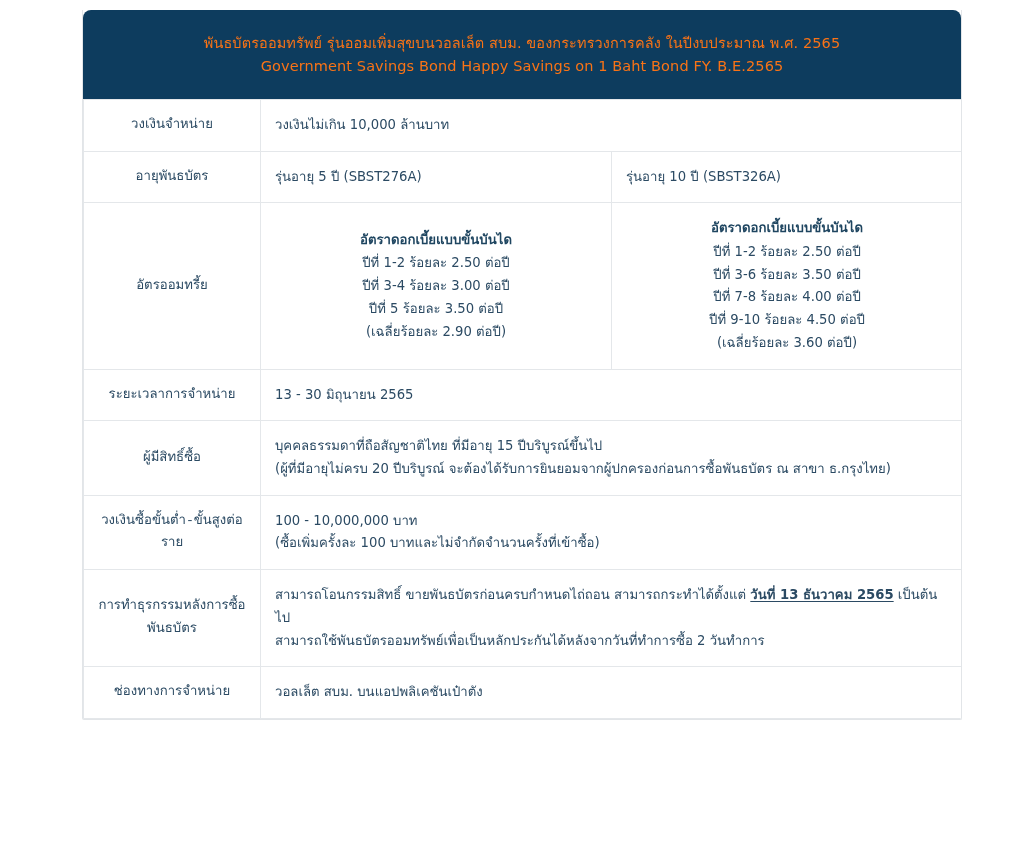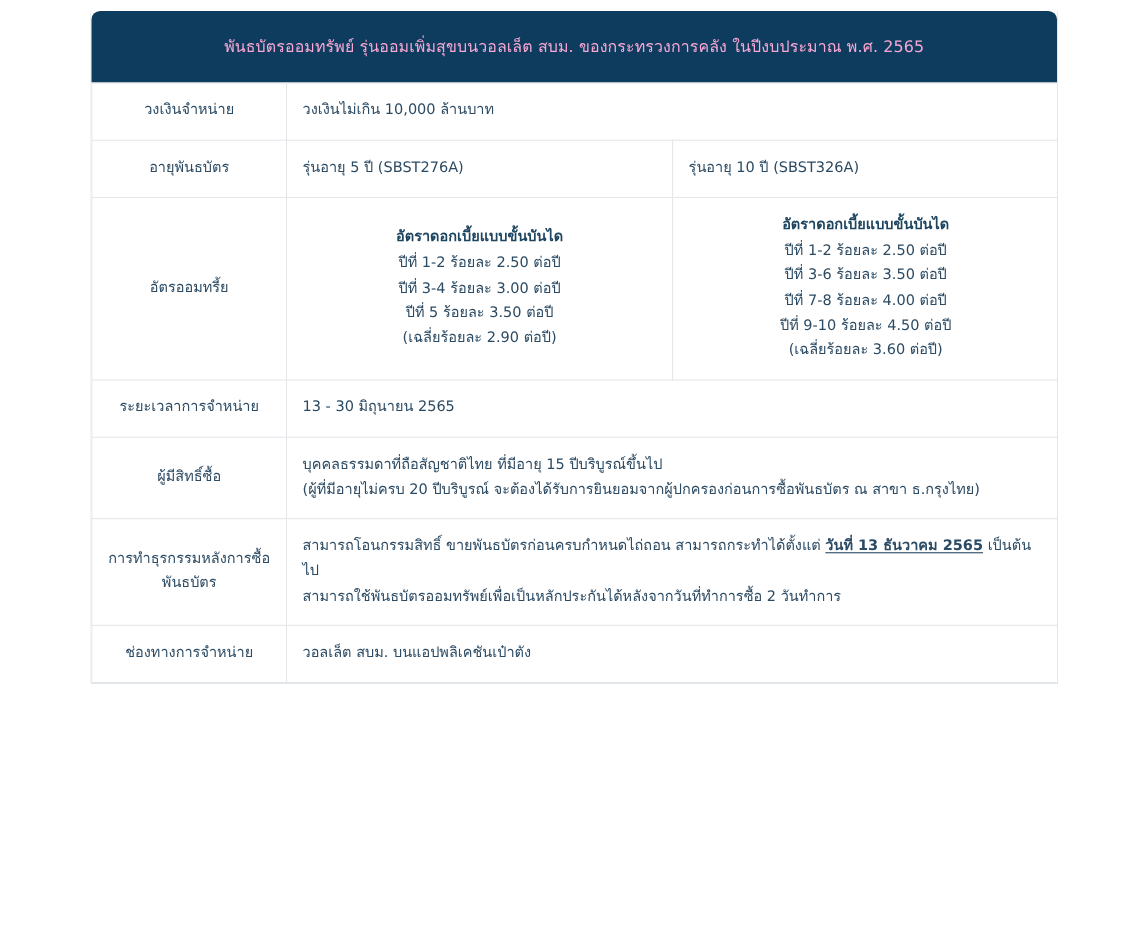--- a/index.html
+++ b/index.html
@@ -31,21 +31,21 @@
     overflow: hidden;
   }
 
   .card-header {
     background: #0d3c5e;
     border-radius: 8px 8px 0 0;
     padding: 22px 26px 20px 26px;
     text-align: center;
   }
   .card-header .hdr-line {
-    color: #f9a8d4;
+    color: #f97316;
     font-size: 14.5px;
     line-height: 1.62;
     letter-spacing: 0.1px;
     font-weight: 400;
   }
 
   table.bond-table {
     width: 100%;
     border-collapse: collapse;
     table-layout: fixed;
@@ -105,20 +105,21 @@
 </style>
 </head>
 <body>
 
 <div class="page">
 
   <div class="bond-card">
 
     <div class="card-header">
       <div class="hdr-line">พันธบัตรออมทรัพย์ รุ่นออมเพิ่มสุขบนวอลเล็ต สบม. ของกระทรวงการคลัง ในปีงบประมาณ พ.ศ. 2565</div>
+      <div class="hdr-line">Government Savings Bond Happy Savings on 1 Baht Bond FY. B.E.2565</div>
     </div>
 
     <table class="bond-table">
       <colgroup>
         <col style="width:177px">
         <col style="width:351px">
         <col style="width:351px">
       </colgroup>
       <tbody>
 
@@ -158,20 +159,27 @@
         </tr>
 
         <tr class="row-h-small">
           <td class="lbl">ผู้มีสิทธิ์ซื้อ</td>
           <td class="val" colspan="2">
             <span class="ln">บุคคลธรรมดาที่ถือสัญชาติไทย ที่มีอายุ 15 ปีบริบูรณ์ขึ้นไป</span>
             <span class="ln">(ผู้ที่มีอายุไม่ครบ 20 ปีบริบูรณ์ จะต้องได้รับการยินยอมจากผู้ปกครองก่อนการซื้อพันธบัตร ณ สาขา ธ.กรุงไทย)</span>
           </td>
         </tr>
 
+        <tr class="row-h-small">
+          <td class="lbl">วงเงินซื้อขั้นต่ำ-ขั้นสูงต่อราย</td>
+          <td class="val" colspan="2">
+            <span class="ln">100 - 10,000,000 บาท</span>
+            <span class="ln">(ซื้อเพิ่มครั้งละ 100 บาทและไม่จำกัดจำนวนครั้งที่เข้าซื้อ)</span>
+          </td>
+        </tr>
 
 
 
         <tr>
           <td class="lbl">
             <span class="ln">การทำธุรกรรมหลังการซื้อ</span>
             <span class="ln">พันธบัตร</span>
           </td>
           <td class="val val-left" colspan="2">
             <span class="ln"><span>สามารถโอนกรรมสิทธิ์ ขายพันธบัตรก่อนครบกำหนดไถ่ถอน สามารถกระทำได้ตั้งแต่ </span><span class="u-bold">วันที่ 13 ธันวาคม 2565</span><span> เป็นต้นไป</span></span>

